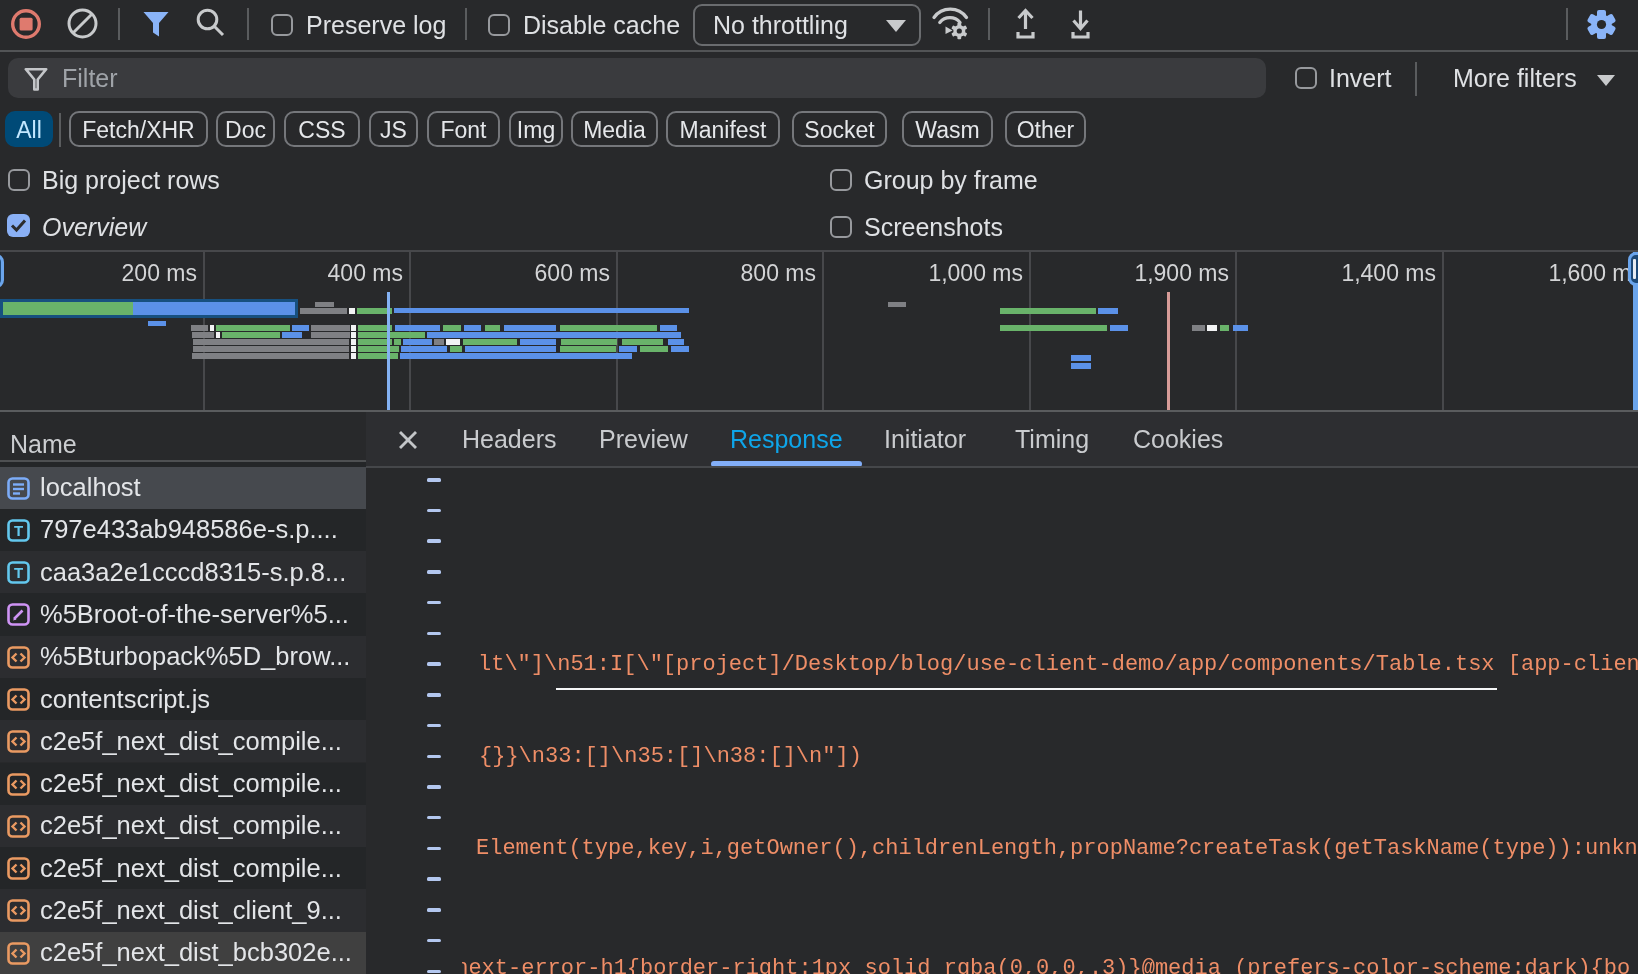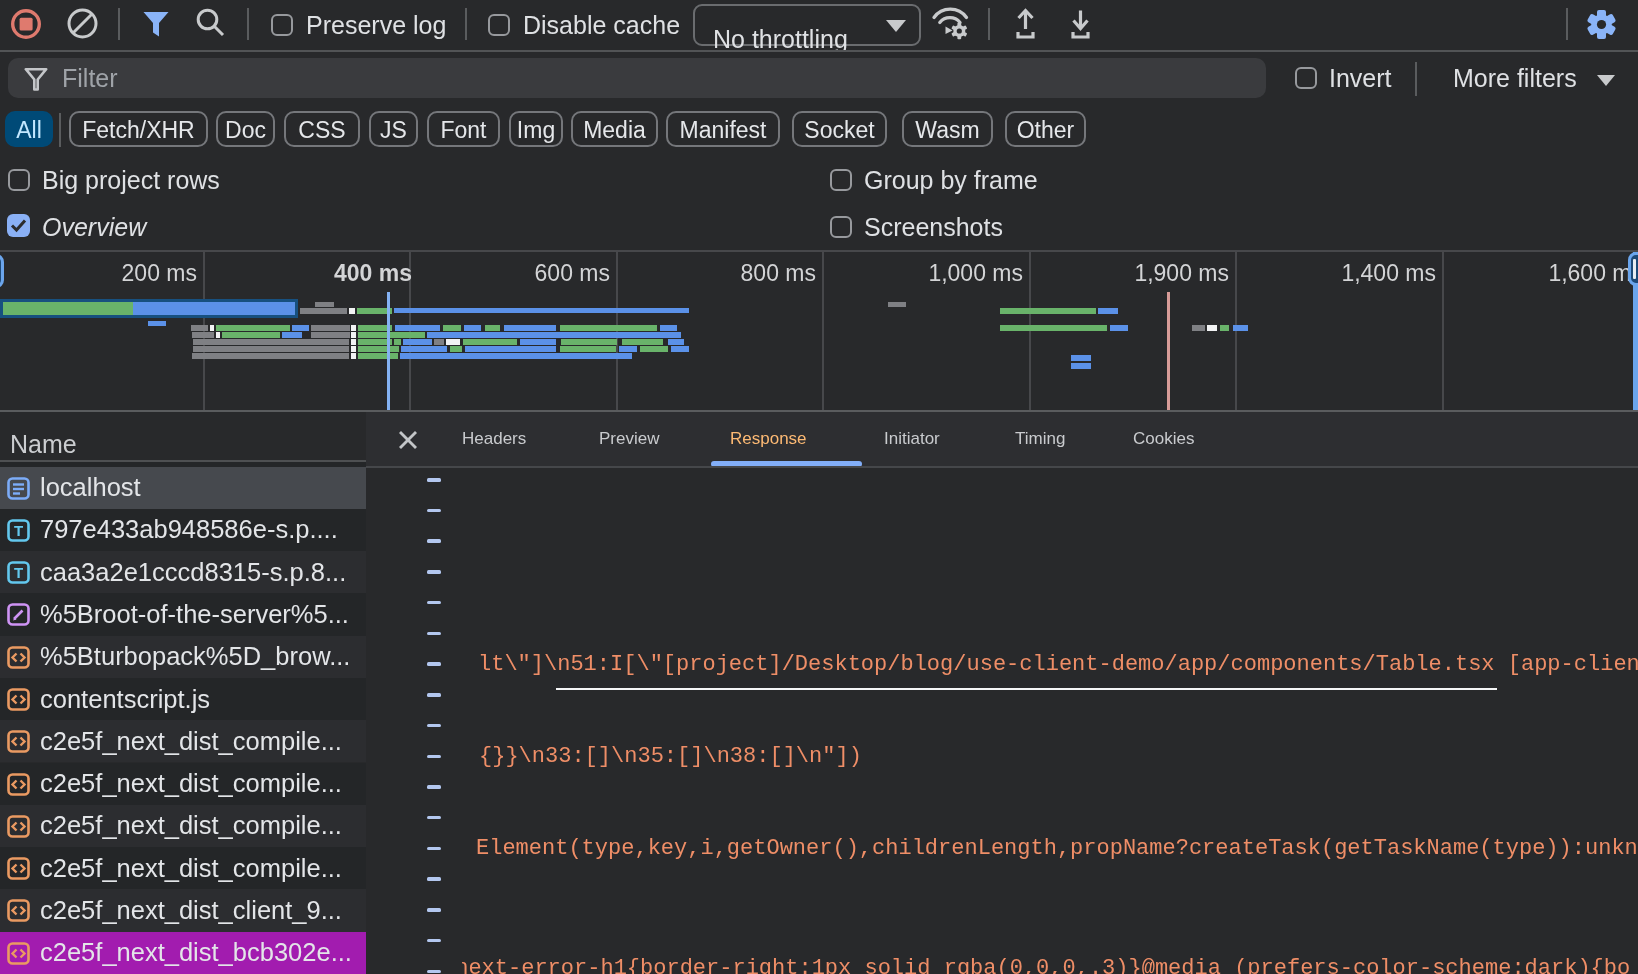--- a/index.html
+++ b/index.html
@@ -9,21 +9,21 @@
   .lbl{position:absolute;font-size:25px;line-height:30px;color:#dfe1e4;white-space:nowrap;}
   .cb{position:absolute;width:22px;height:22px;border:2.5px solid #97999d;border-radius:6px;background:transparent;box-sizing:border-box;}
   .sep{position:absolute;width:2px;background:#5a5c5e;}
   .chip{position:absolute;top:5px;height:36px;line-height:34px;border:2px solid #75777b;border-radius:10px;
         font-size:23px;color:#e5e7ea;box-sizing:border-box;text-align:center;}
   .bar{position:absolute;}
   .grid{position:absolute;top:0;bottom:0;width:2px;background:#47484b;}
   .mslbl{position:absolute;top:9px;width:130px;text-align:right;font-size:23px;line-height:28px;color:#d3d4d6;white-space:nowrap;}
   .row{position:absolute;left:0;width:366px;display:flex;align-items:center;}
   .rowtxt{font-size:25.5px;color:#e3e5e8;margin-left:40px;white-space:nowrap;}
-  .tab{position:absolute;top:0;height:54px;line-height:54px;font-size:17px;color:#c9cbce;}
+  .tab{position:absolute;top:0;height:54px;line-height:54px;font-size:25px;color:#c9cbce;}
   .dash{position:absolute;left:429px;width:13.5px;height:3.5px;border-radius:1.5px;background:#b3c7ef;}
   .code{position:absolute;font-family:"Liberation Mono",monospace;font-size:22px;color:#ef8e67;white-space:pre;}
 </style>
 </head>
 <body>
 <div id="root">
 
   <div class="abs" id="toolbar" style="left:0;top:0;width:1638px;height:50px;background:#28292b;">
 
     <svg class="abs" style="left:9px;top:7px" width="34" height="34" viewBox="0 0 34 34">
@@ -46,21 +46,21 @@
       <line x1="20" y1="19" x2="29" y2="28" stroke="#c8cacc" stroke-width="3"></line>
     </svg>
     <div class="sep" style="left:247px;top:8px;height:32px;"></div>
     <div class="cb" style="left:271px;top:14px;"></div>
     <div class="lbl" style="left:306px;top:10px;">Preserve log</div>
     <div class="sep" style="left:465px;top:8px;height:32px;"></div>
     <div class="cb" style="left:488px;top:14px;"></div>
     <div class="lbl" style="left:523px;top:10px;">Disable cache</div>
 
     <div class="abs" style="left:693px;top:4px;width:228px;height:42px;border:2px solid #6a6c6f;border-radius:9px;box-sizing:border-box;"></div>
-    <div class="lbl" style="left:713px;top:24px;text-align:right;">No throttling</div>
+    <div class="lbl" style="left:713px;top:10px;text-align:right;">No throttling</div>
     <svg class="abs" style="left:884px;top:18px" width="24" height="16" viewBox="0 0 24 16">
       <path d="M2 2 h20 l-10 12 z" fill="#c8cacc"></path>
     </svg>
 
     <svg class="abs" style="left:930px;top:6px" width="40" height="40" viewBox="0 0 40 40">
       <path d="M4 11.5 A 20 20 0 0 1 36.5 11.5" fill="none" stroke="#c8cacc" stroke-width="3.3" stroke-linecap="round"></path>
       <path d="M9.8 16.5 A 13 13 0 0 1 30 16.5" fill="none" stroke="#c8cacc" stroke-width="3.3" stroke-linecap="round"></path>
       <path d="M15.5 20.5 L22.5 24.5 L15.5 28 Z" fill="#c8cacc"></path>
       <g transform="translate(29.3,25)" fill="#c8cacc">
         <rect x="-1.9" y="-8.2" width="3.8" height="16.4" rx="1"></rect>
@@ -147,21 +147,21 @@
 
   <div class="abs" id="overview" style="left:0;top:250px;width:1638px;height:161px;background:#28292b;overflow:hidden;">
     <div class="grid" style="left:203px;"></div>
     <div class="grid" style="left:409px;"></div>
     <div class="grid" style="left:616px;"></div>
     <div class="grid" style="left:822px;"></div>
     <div class="grid" style="left:1029px;"></div>
     <div class="grid" style="left:1235px;"></div>
     <div class="grid" style="left:1442px;"></div>
     <div class="mslbl" style="left:67px;">200 ms</div>
-    <div class="mslbl" style="left:282px;font-weight:bold;">400 ms</div>
+    <div class="mslbl" style="left:273px;">400 ms</div>
     <div class="mslbl" style="left:480px;">600 ms</div>
     <div class="mslbl" style="left:686px;">800 ms</div>
     <div class="mslbl" style="left:893px;">1,000 ms</div>
     <div class="mslbl" style="left:1099px;">1,900 ms</div>
     <div class="mslbl" style="left:1306px;">1,400 ms</div>
     <div class="mslbl" style="left:1513px;">1,600 ms</div>
     <div id="bars">
         <div class="bar" style="left:0;top:49px;width:298px;height:19px;background:#69b36a;border:3px solid #17507f;box-sizing:border-box;"></div>
         <div class="bar" style="left:133px;top:52px;width:162px;height:13px;background:#5b91e8;"></div>
         <div class="bar" style="left:315px;top:52px;width:19px;height:5px;background:#7f8084"></div>
@@ -329,42 +329,42 @@
           <span class="rowtxt">c2e5f_next_dist_compile...</span>
         </div>
         <div class="row" style="top:422.9px;height:42.3px;background:#2c2d30">
           <svg width="23" height="23" viewBox="0 0 23 23" style="position:absolute;left:7px;top:10px">
             <rect x="1.5" y="1.5" width="20" height="20" rx="4" fill="none" stroke="#ea9a62" stroke-width="2.6"></rect>
             <path d="M9.5 7.5 L5.5 11.5 L9.5 15.5" fill="none" stroke="#ea9a62" stroke-width="2.4"></path>
             <path d="M13.5 7.5 L17.5 11.5 L13.5 15.5" fill="none" stroke="#ea9a62" stroke-width="2.4"></path>
           </svg>
           <span class="rowtxt">c2e5f_next_dist_client_9...</span>
         </div>
-        <div class="row" style="top:465.2px;height:42.3px;background:#a21caf">
+        <div class="row" style="top:465.2px;height:42.3px;background:#404040">
           <svg width="23" height="23" viewBox="0 0 23 23" style="position:absolute;left:7px;top:10px">
             <rect x="1.5" y="1.5" width="20" height="20" rx="4" fill="none" stroke="#ea9a62" stroke-width="2.6"></rect>
             <path d="M9.5 7.5 L5.5 11.5 L9.5 15.5" fill="none" stroke="#ea9a62" stroke-width="2.4"></path>
             <path d="M13.5 7.5 L17.5 11.5 L13.5 15.5" fill="none" stroke="#ea9a62" stroke-width="2.4"></path>
           </svg>
           <span class="rowtxt">c2e5f_next_dist_bcb302e...</span>
         </div>
       </div>
   </div>
   <div class="abs" style="left:366px;top:412px;width:2.5px;height:562px;background:#565859;"></div>
 
   <div class="abs" id="right-pane" style="left:366px;top:412px;width:1272px;height:562px;background:#28292b;">
 
     <div class="abs" style="left:0;top:0;width:1272px;height:54px;background:#2d2e31;"></div>
     <svg class="abs" style="left:30px;top:16px" width="24" height="24" viewBox="0 0 24 24">
       <line x1="4" y1="4" x2="20" y2="20" stroke="#c3c5c8" stroke-width="2.8"></line>
       <line x1="20" y1="4" x2="4" y2="20" stroke="#c3c5c8" stroke-width="2.8"></line>
     </svg>
     <div class="tab" style="left:96px;">Headers</div>
     <div class="tab" style="left:233px;">Preview</div>
-    <div class="tab" style="left:364px;color:#fdba74;">Response</div>
+    <div class="tab" style="left:364px;color:#0ea5e9;">Response</div>
     <div class="tab" style="left:518px;">Initiator</div>
     <div class="tab" style="left:649px;">Timing</div>
     <div class="tab" style="left:767px;">Cookies</div>
     <div class="abs" style="left:345px;top:49px;width:151px;height:6px;background:#82aef8;border-radius:3px;"></div>
     <div class="abs" style="left:0;top:54px;width:1272px;height:2px;background:#45474a;"></div>
 
     <div id="resp" class="abs" style="left:0;top:56px;width:1272px;height:506px;background:#28292b;overflow:hidden;">
         <div class="dash" style="left:61px;top:10.0px;"></div>
         <div class="dash" style="left:61px;top:40.7px;"></div>
         <div class="dash" style="left:61px;top:71.4px;"></div>

